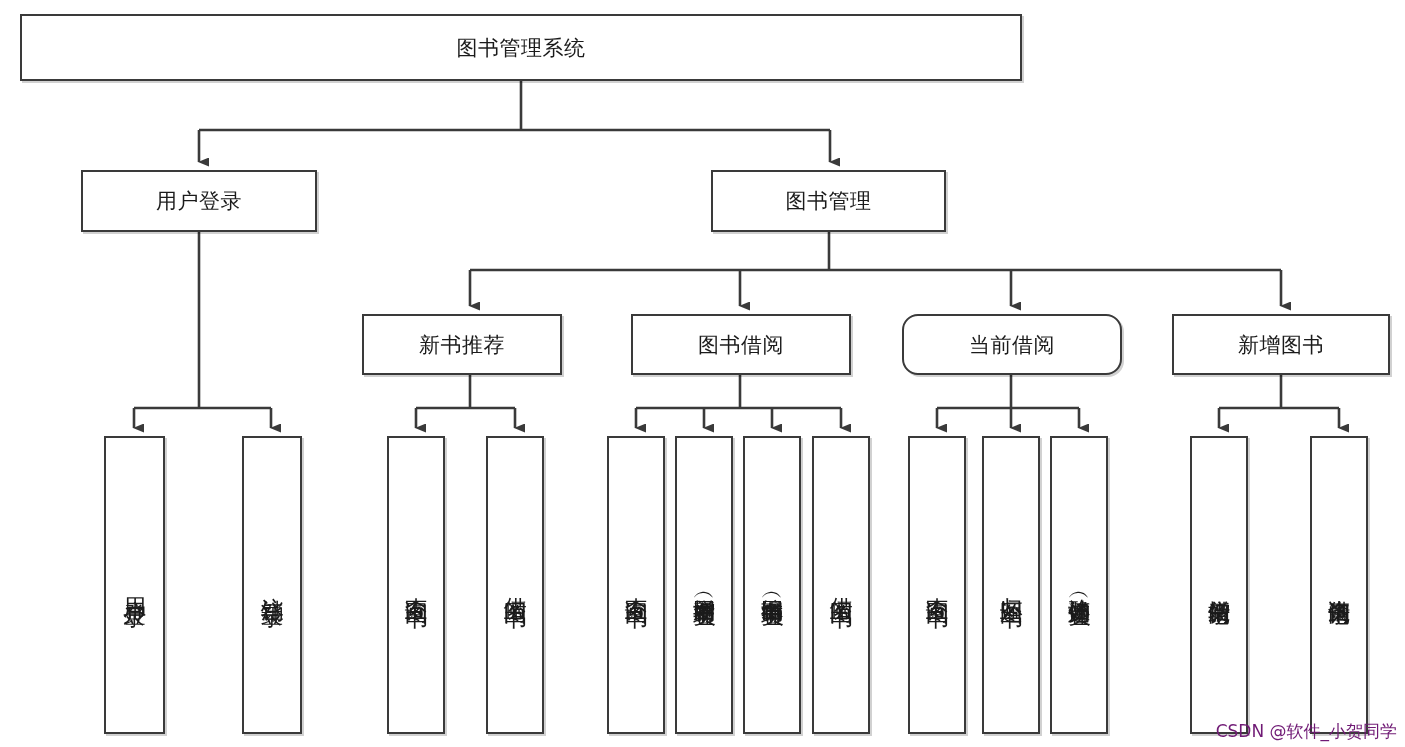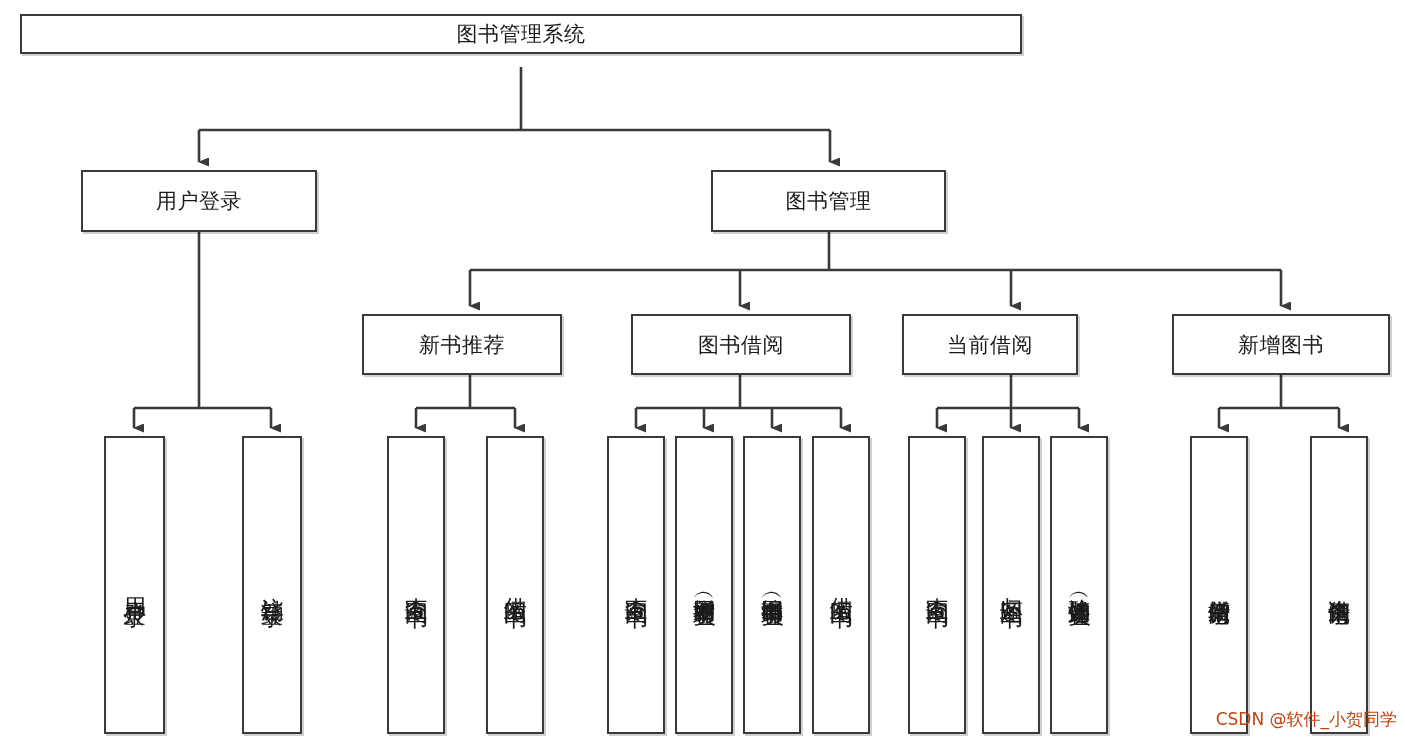--- a/index.html
+++ b/index.html
@@ -66,23 +66,23 @@
     letter-spacing: 3px;
     white-space: nowrap;
   }
   .node-label-v.compact {
     font-size: 22px;
     letter-spacing: 1px;
   }
   .watermark {
     position: absolute;
     right: 8px;
-    bottom: 16px;
+    bottom: 4px;
     font-size: 17px;
-    color: #c2410c;
+    color: #701a75;
     white-space: nowrap;
     pointer-events: none;
   }
 </style>
 </head>
 <body>
 
 <div id="diagram-root">
 
   <svg class="diagram-canvas" viewBox="0 0 1405 747" xmlns="http://www.w3.org/2000/svg">
@@ -140,38 +140,38 @@
     </g>
 
     <g stroke="#3a3a3a" stroke-width="2.6" fill="none">
       <path d="M 1281 375 L 1281 408"></path>
       <path d="M 1219 408 L 1339 408"></path>
       <path d="M 1219 408 L 1219 428" marker-end="url(#arrowhead)"></path>
       <path d="M 1339 408 L 1339 428" marker-end="url(#arrowhead)"></path>
     </g>
   </svg>
 
-  <div class="node-box" style="left:20px; top:14px; width:1002px; height:40px;">
+  <div class="node-box" style="left:20px; top:14px; width:1002px; height:67px;">
     <span class="node-label-h">图书管理系统</span>
   </div>
 
   <div class="node-box" style="left:81px; top:170px; width:236px; height:62px;">
     <span class="node-label-h">用户登录</span>
   </div>
   <div class="node-box" style="left:711px; top:170px; width:235px; height:62px;padding-left:23px;">
     <span class="node-label-h">图书管理</span>
   </div>
 
   <div class="node-box" style="left:362px; top:314px; width:200px; height:61px;">
     <span class="node-label-h">新书推荐</span>
   </div>
   <div class="node-box" style="left:631px; top:314px; width:220px; height:61px;">
     <span class="node-label-h">图书借阅</span>
   </div>
-  <div class="node-box" style="left:902px; top:314px; width:176px; height:61px;">
+  <div class="node-box" style="left:902px; top:314px; width:220px; height:61px;border-radius:16px;">
     <span class="node-label-h">当前借阅</span>
   </div>
   <div class="node-box" style="left:1172px; top:314px; width:218px; height:61px;">
     <span class="node-label-h">新增图书</span>
   </div>
 
   <div class="node-box" style="left:104px; top:436px; width:61px; height:298px;">
     <span class="node-label-v">用户登录</span>
   </div>
   <div class="node-box" style="left:242px; top:436px; width:60px; height:298px;">

